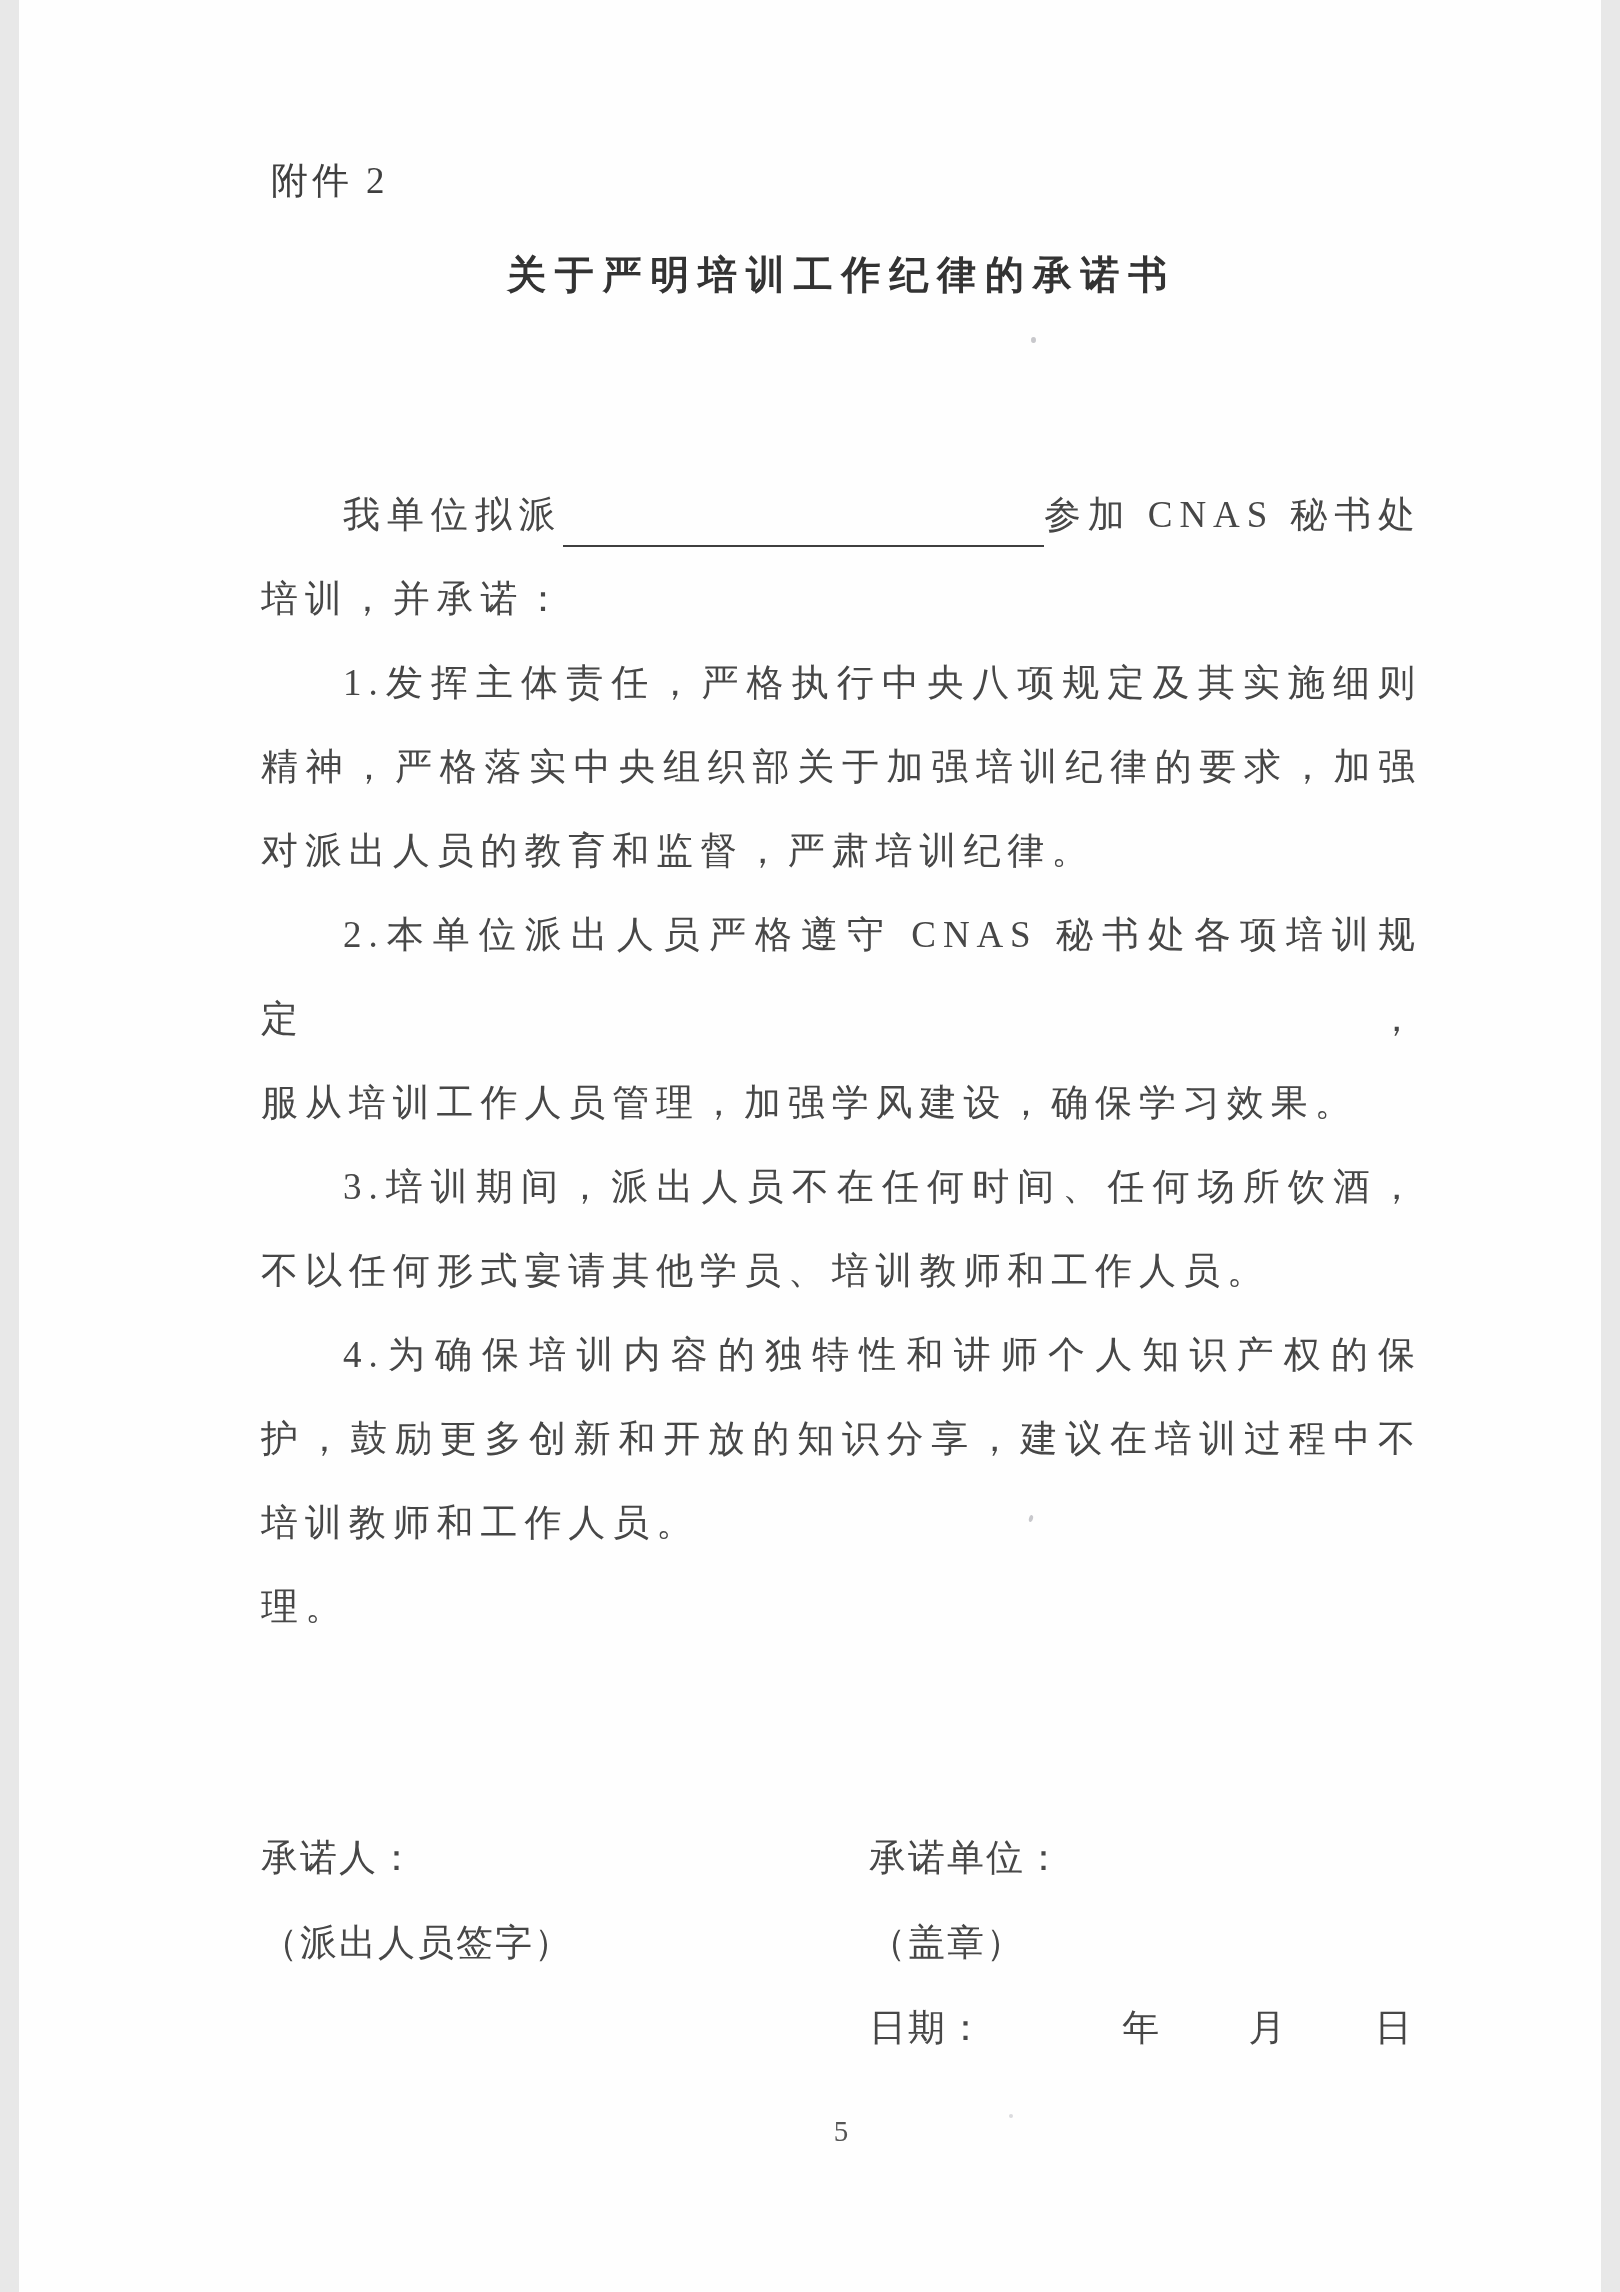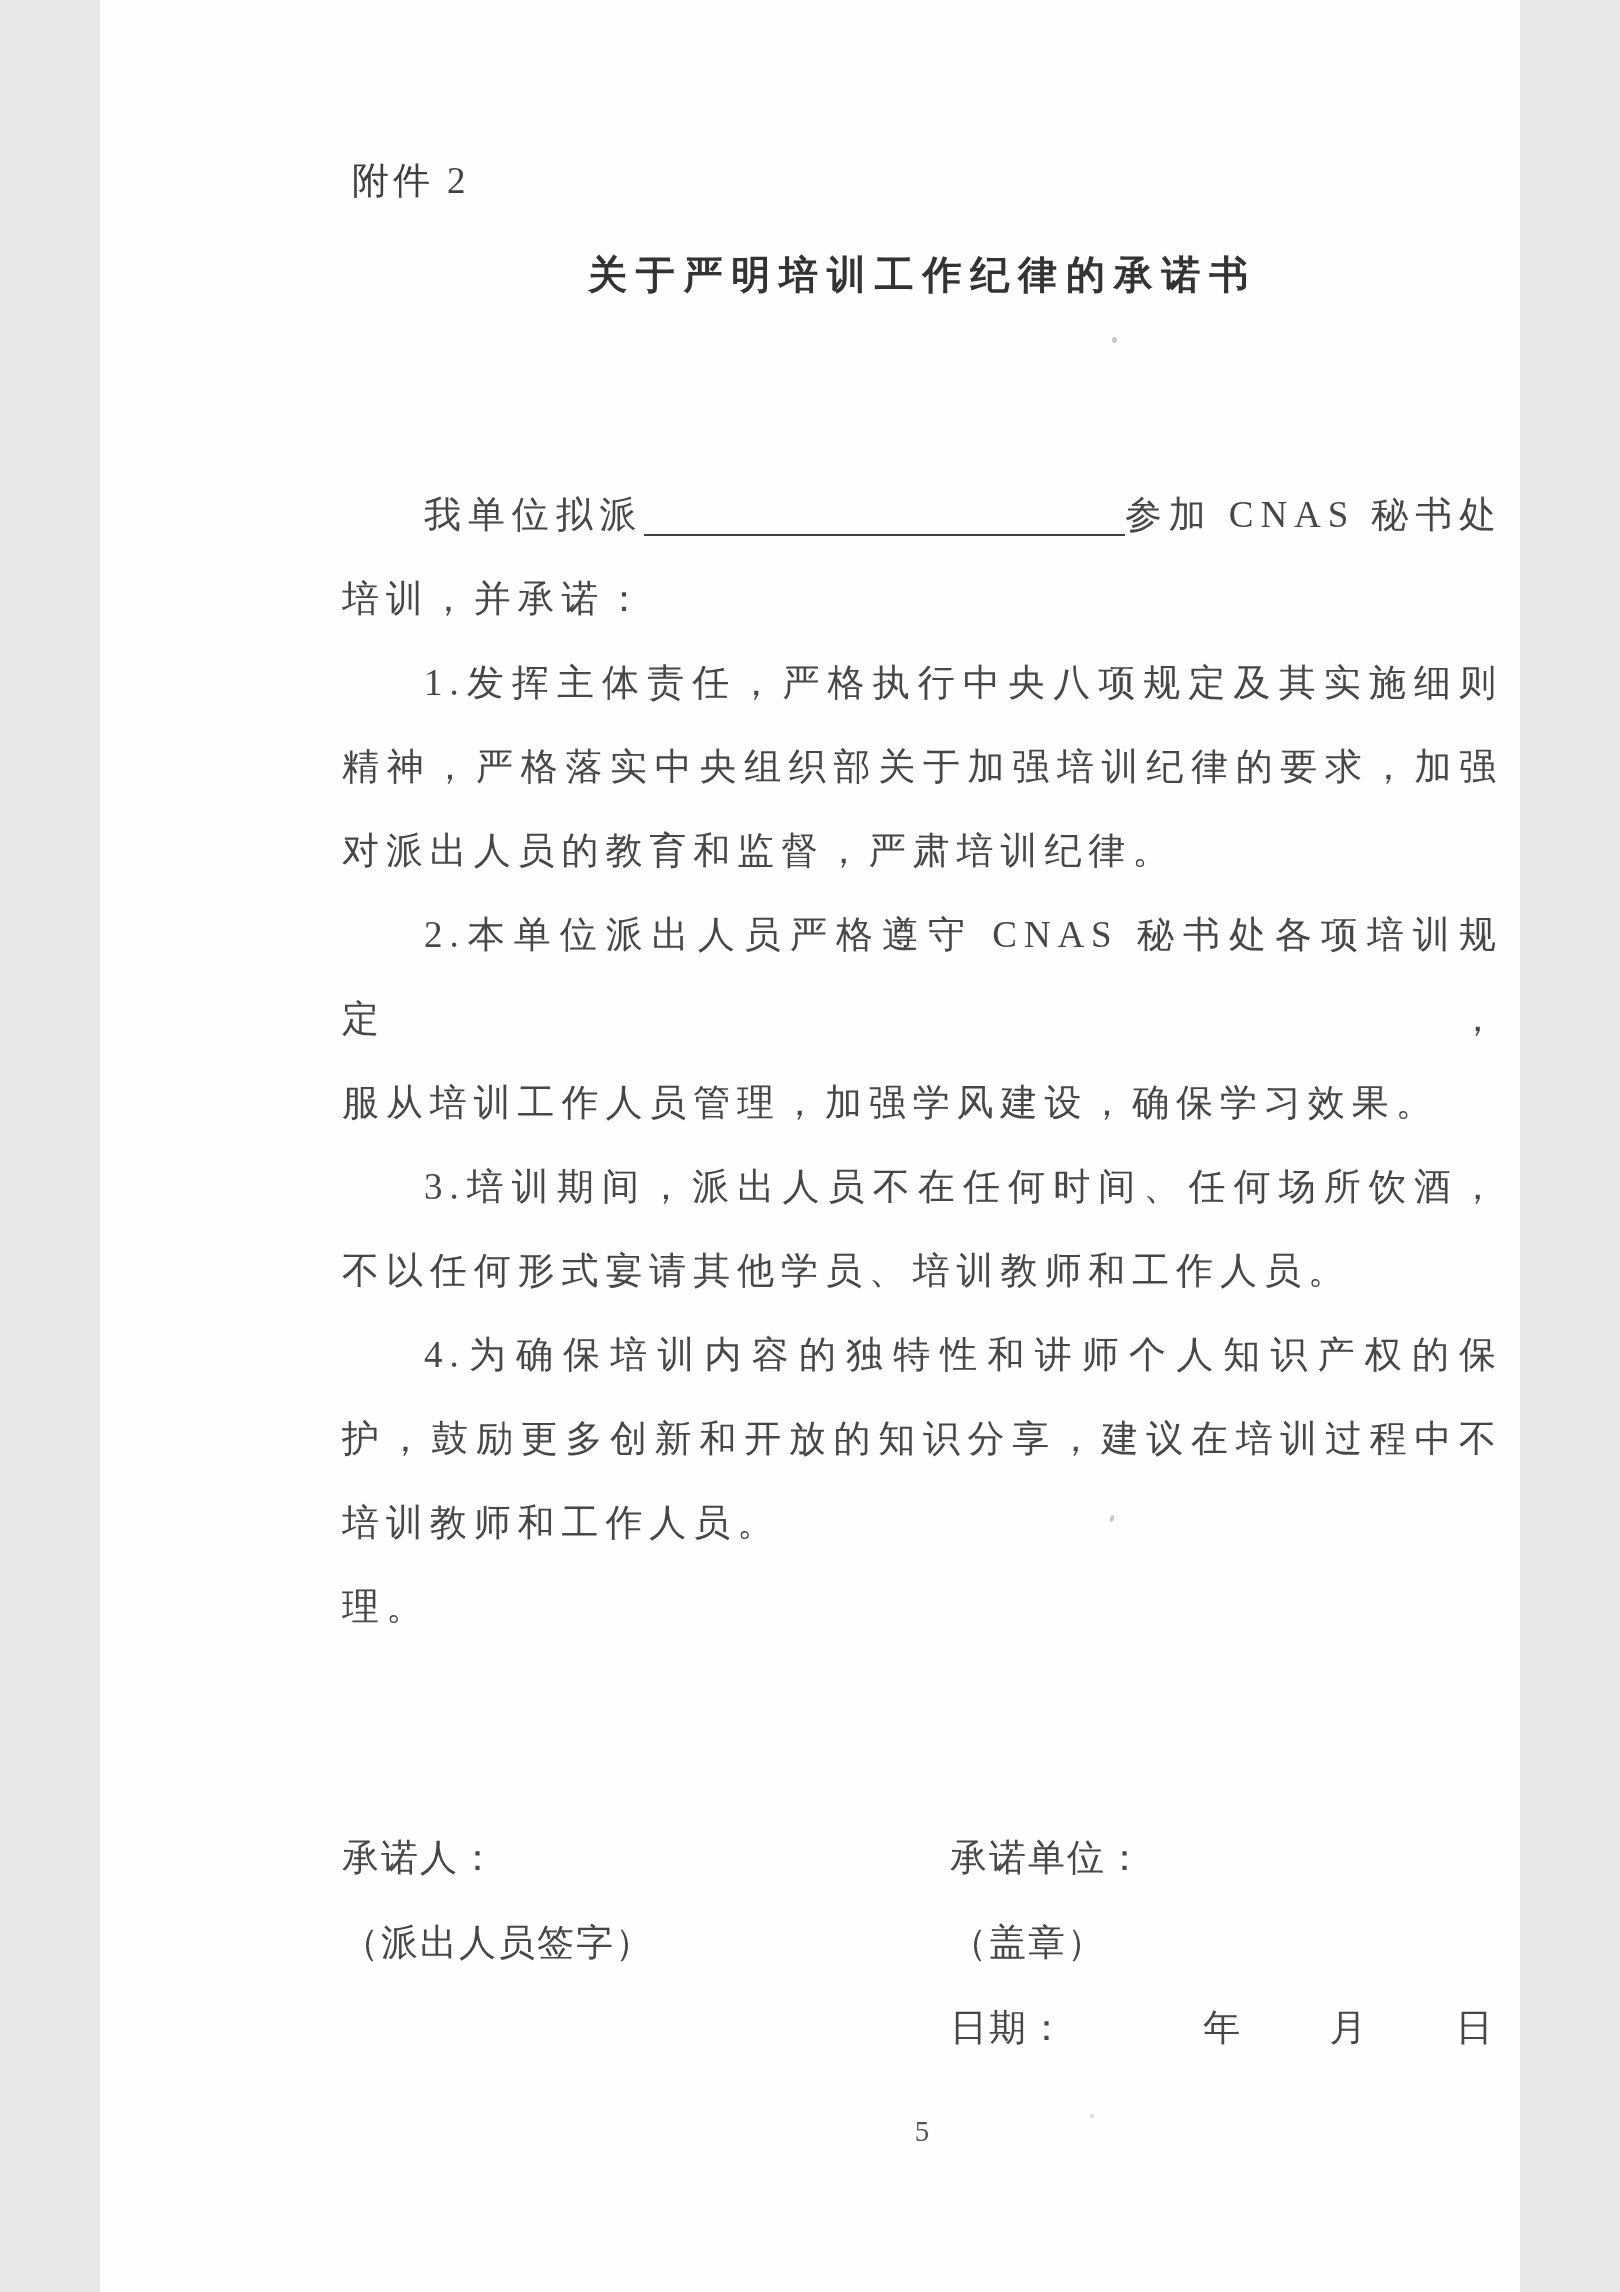--- a/index.html
+++ b/index.html
@@ -1,18 +1,18 @@
 <!DOCTYPE html>
 <html><head>
 <meta charset="utf-8">
 <style>
   html,body { margin:0; padding:0; background:#e8e8e8; }
   .page {
     position: relative;
-    width: 1420px;
+    width: 1582px;
     height: 2293px;
     margin: 0 auto;
     background: #fefefe;
     overflow: hidden;
     font-family: "Liberation Serif", "DejaVu Serif", serif;
     color: #454545;
   }
   .attachment-label {
     position: absolute;
     left: 252px;
@@ -47,21 +47,21 @@
     color: #474747;
   }
   .line { white-space: nowrap; }
   .line.j {
     white-space: normal;
     text-align: justify;
     text-align-last: justify;
     text-justify: inter-character;
   }
   .line.indent { text-indent: 82px; }
-  .intro-line { display: flex; align-items: flex-start; }
+  .intro-line { display: flex; align-items: center; }
   .intro-line .spacer { width: 82px; flex: 0 0 auto; }
   .intro-line .fixed { flex: 0 0 auto; white-space: nowrap; }
   .fill-blank {
     flex: 1 1 auto;
     height: 61px;
     border-bottom: 2.9px solid #3f3f3f;
   }
   .fill-blank.short { margin-right: 14.7px; }
   .signature {
     position: absolute;

